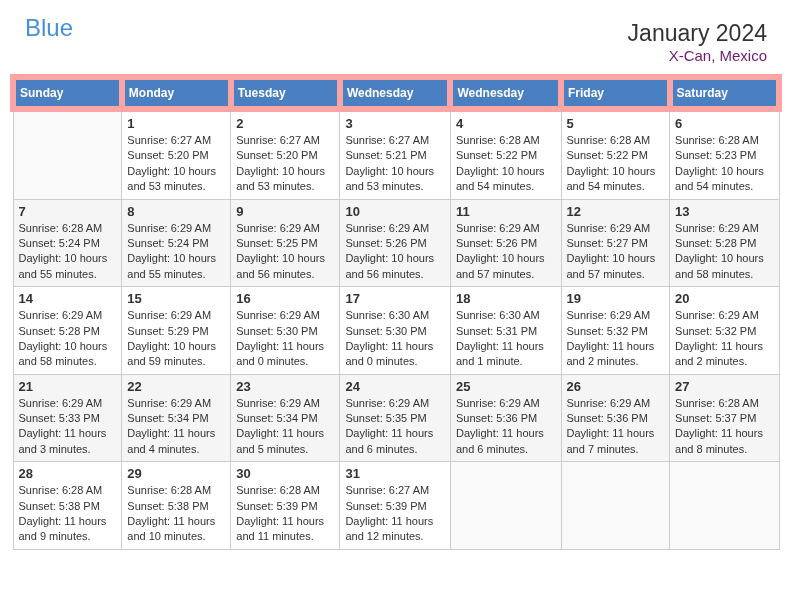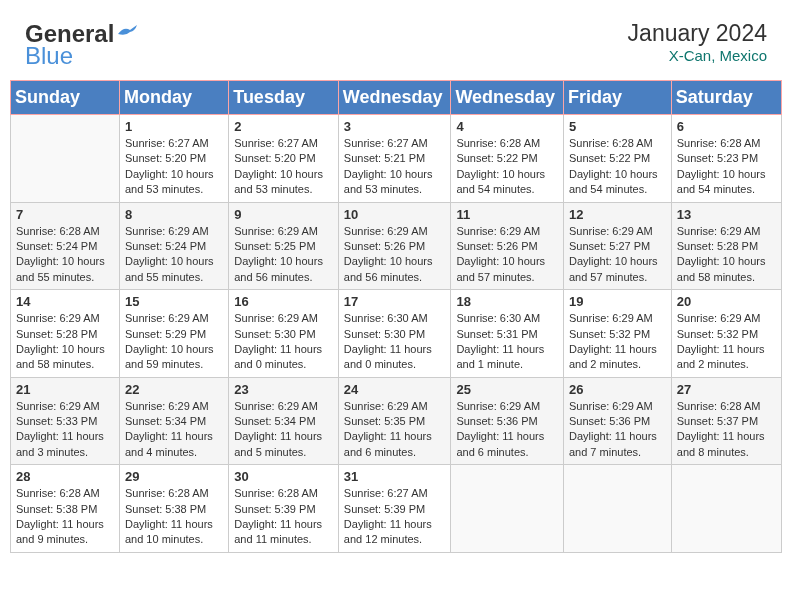--- a/index.html
+++ b/index.html
@@ -24,34 +24,34 @@
     .title-block {
       text-align: right;
     }
     .month-title {
       font-size: 23px;
       font-weight: normal;
       color: #333;
     }
     .subtitle {
       font-size: 15px;
-      color: #0f766e;
+      color: #701a75;
     }
     .calendar {
       width: 100%;
       border-collapse: collapse;
       margin-top: 5px;
     }
     .calendar th {
       background-color: #4a7fc1;
       color: #fff;
-      font-size: 18px;
+      font-size: 12px;
       padding: 6px 4px;
       text-align: left;
-      border: 1px solid #fca5a5;
+      border: 6px solid #fca5a5;
       font-weight: bold;
     }
     .calendar td {
       border: 1px solid #ccc;
       vertical-align: top;
       padding: 4px 5px;
       width: 113px;
       min-height: 80px;
       font-size: 10.5px;
       color: #333;
@@ -76,26 +76,20 @@
     }
     tr:nth-child(even) td.empty {
       background: #efefef;
     }
   </style>
 </head>
 <body>
 
 <div class="header">
   <div class="logo">
-    <div style="display:flex; align-items:center;">
-      <span style="font-size:24px; font-weight:bold; color:#333;">General</span>
-      <svg width="22" height="16" viewBox="0 0 22 16" style="margin-left:2px; margin-top:-4px;">
-        <path d="M2,10 Q8,2 14,6 Q18,3 21,1 Q19,7 14,8 Q10,12 2,10Z" fill="#4a90d9"></path>
-      </svg>
-    </div>
     <span style="font-size:24px; font-weight:normal; color:#4a90d9; margin-top:-6px;">Blue</span>
   </div>
   <div class="title-block">
     <div class="month-title">January 2024</div>
     <div class="subtitle">X-Can, Mexico</div>
   </div>
 </div>
 
 <table class="calendar">
   <thead>

